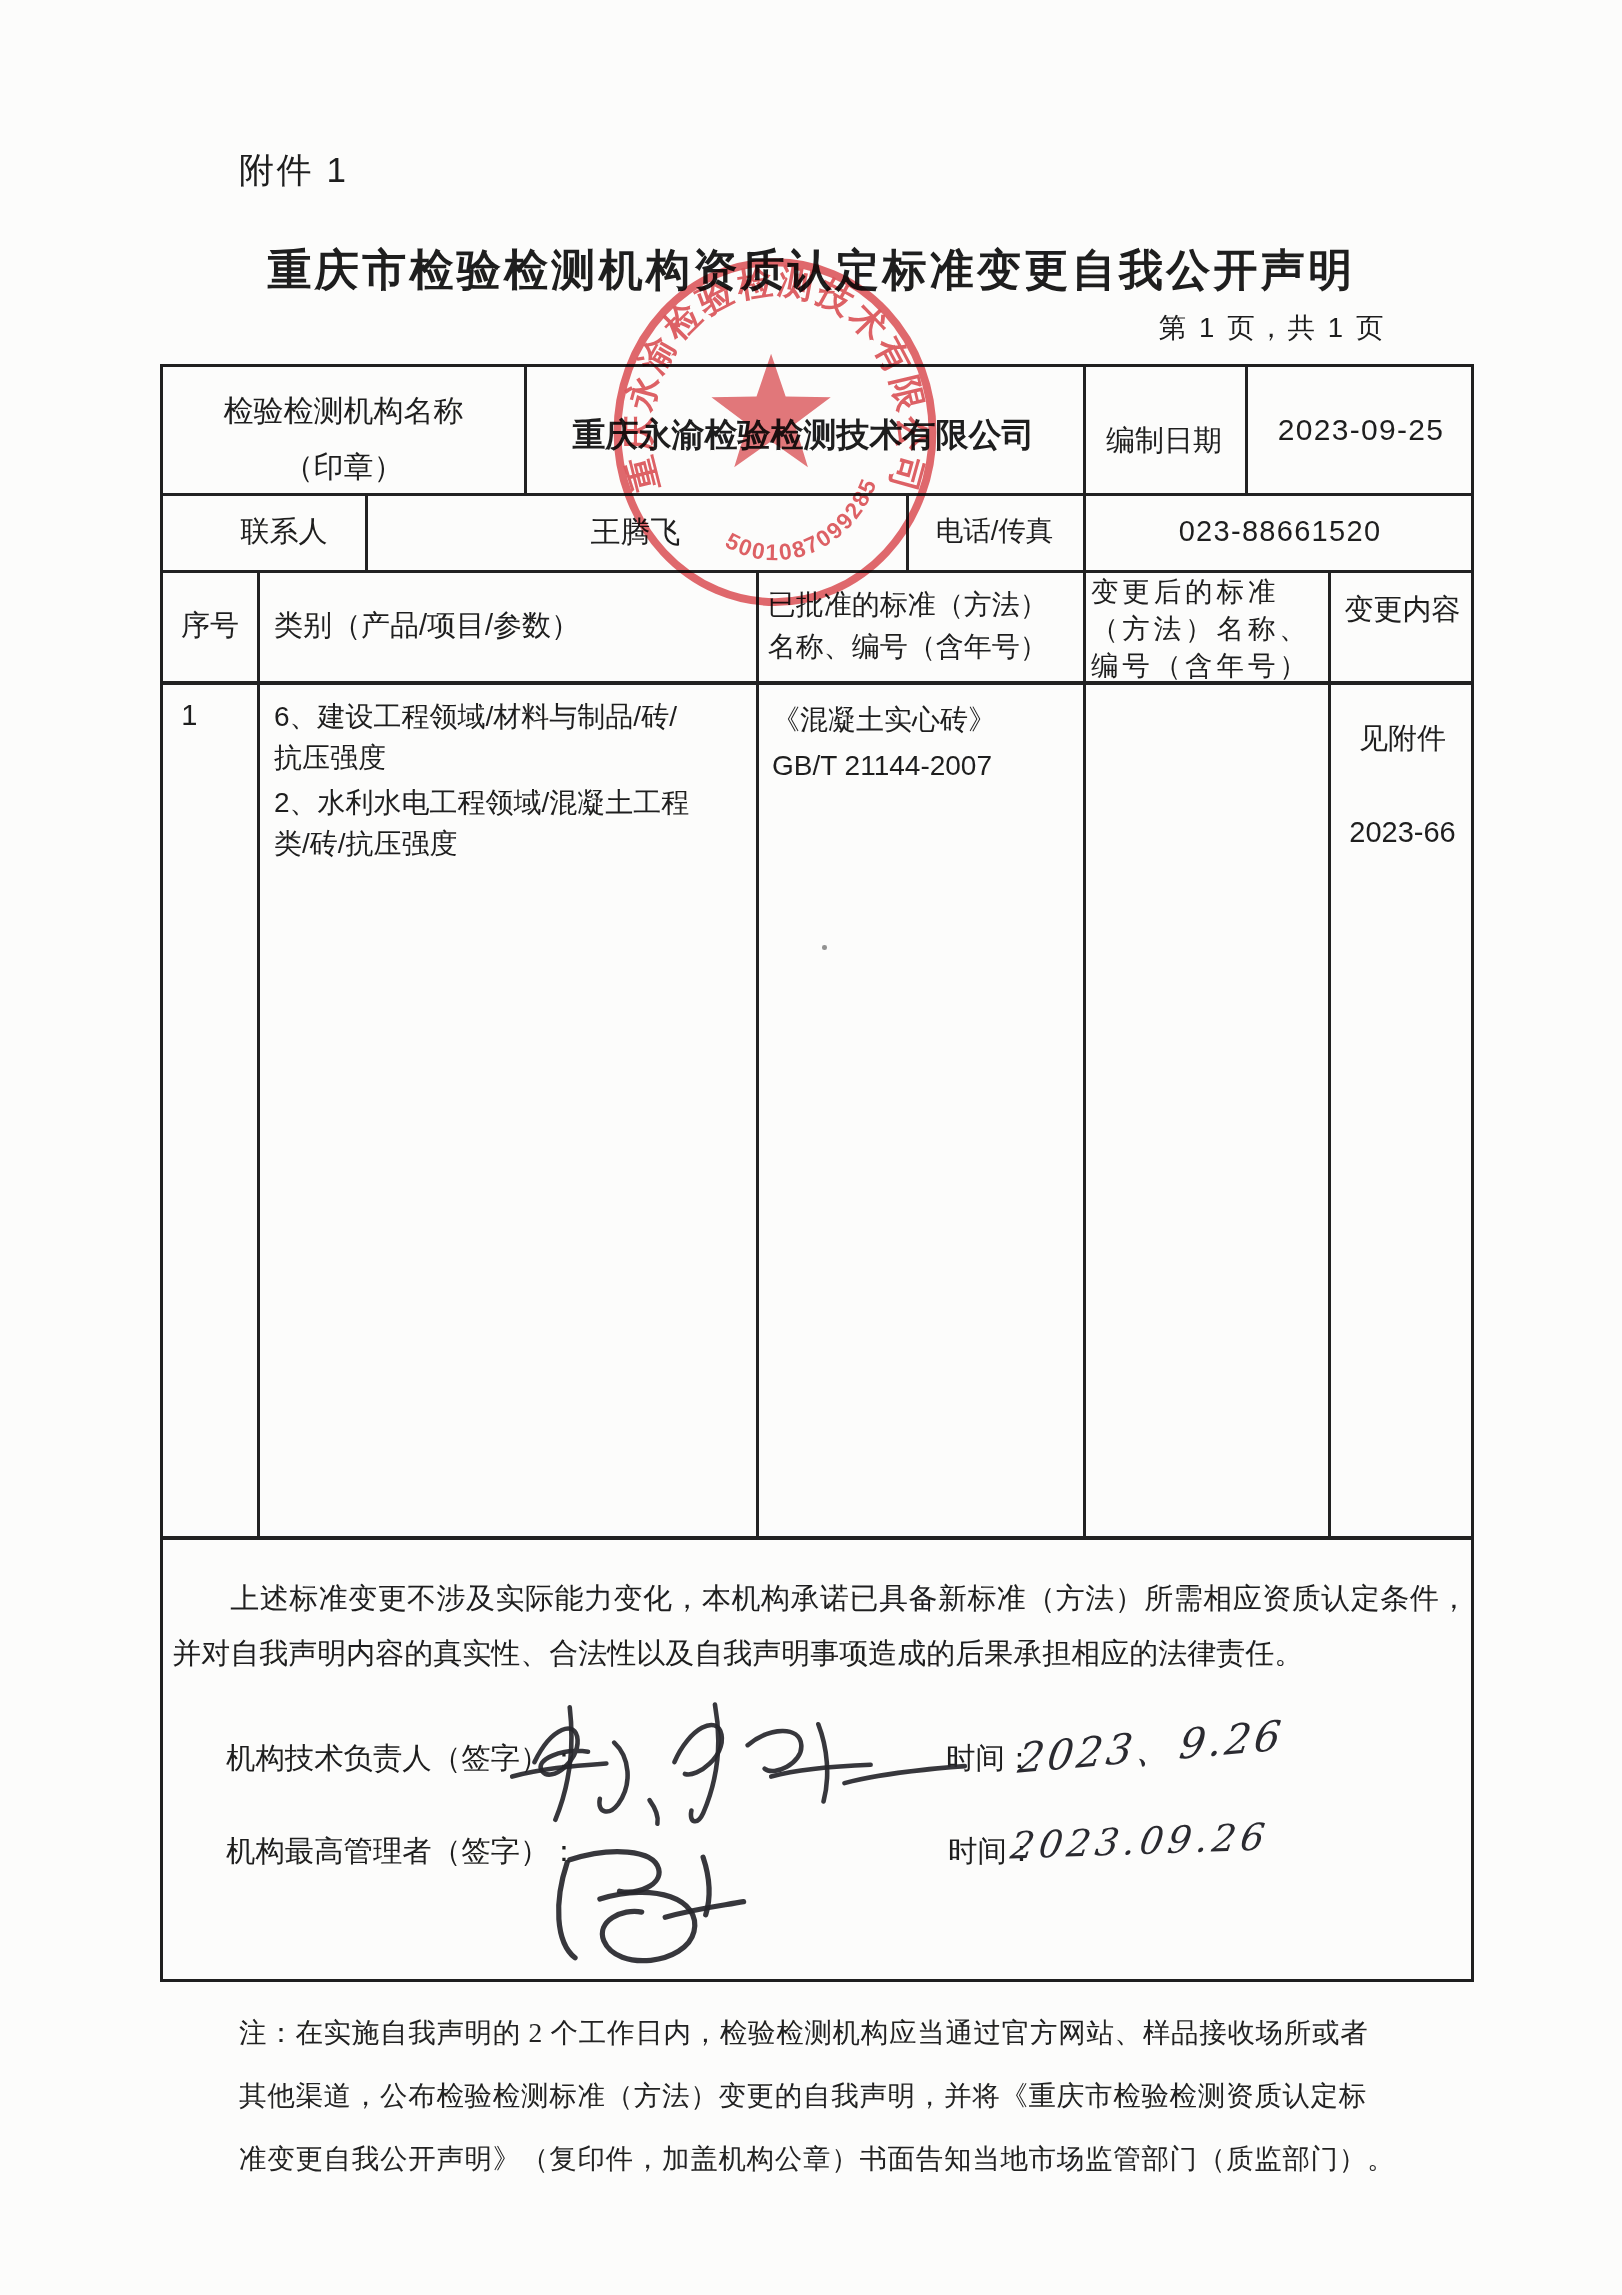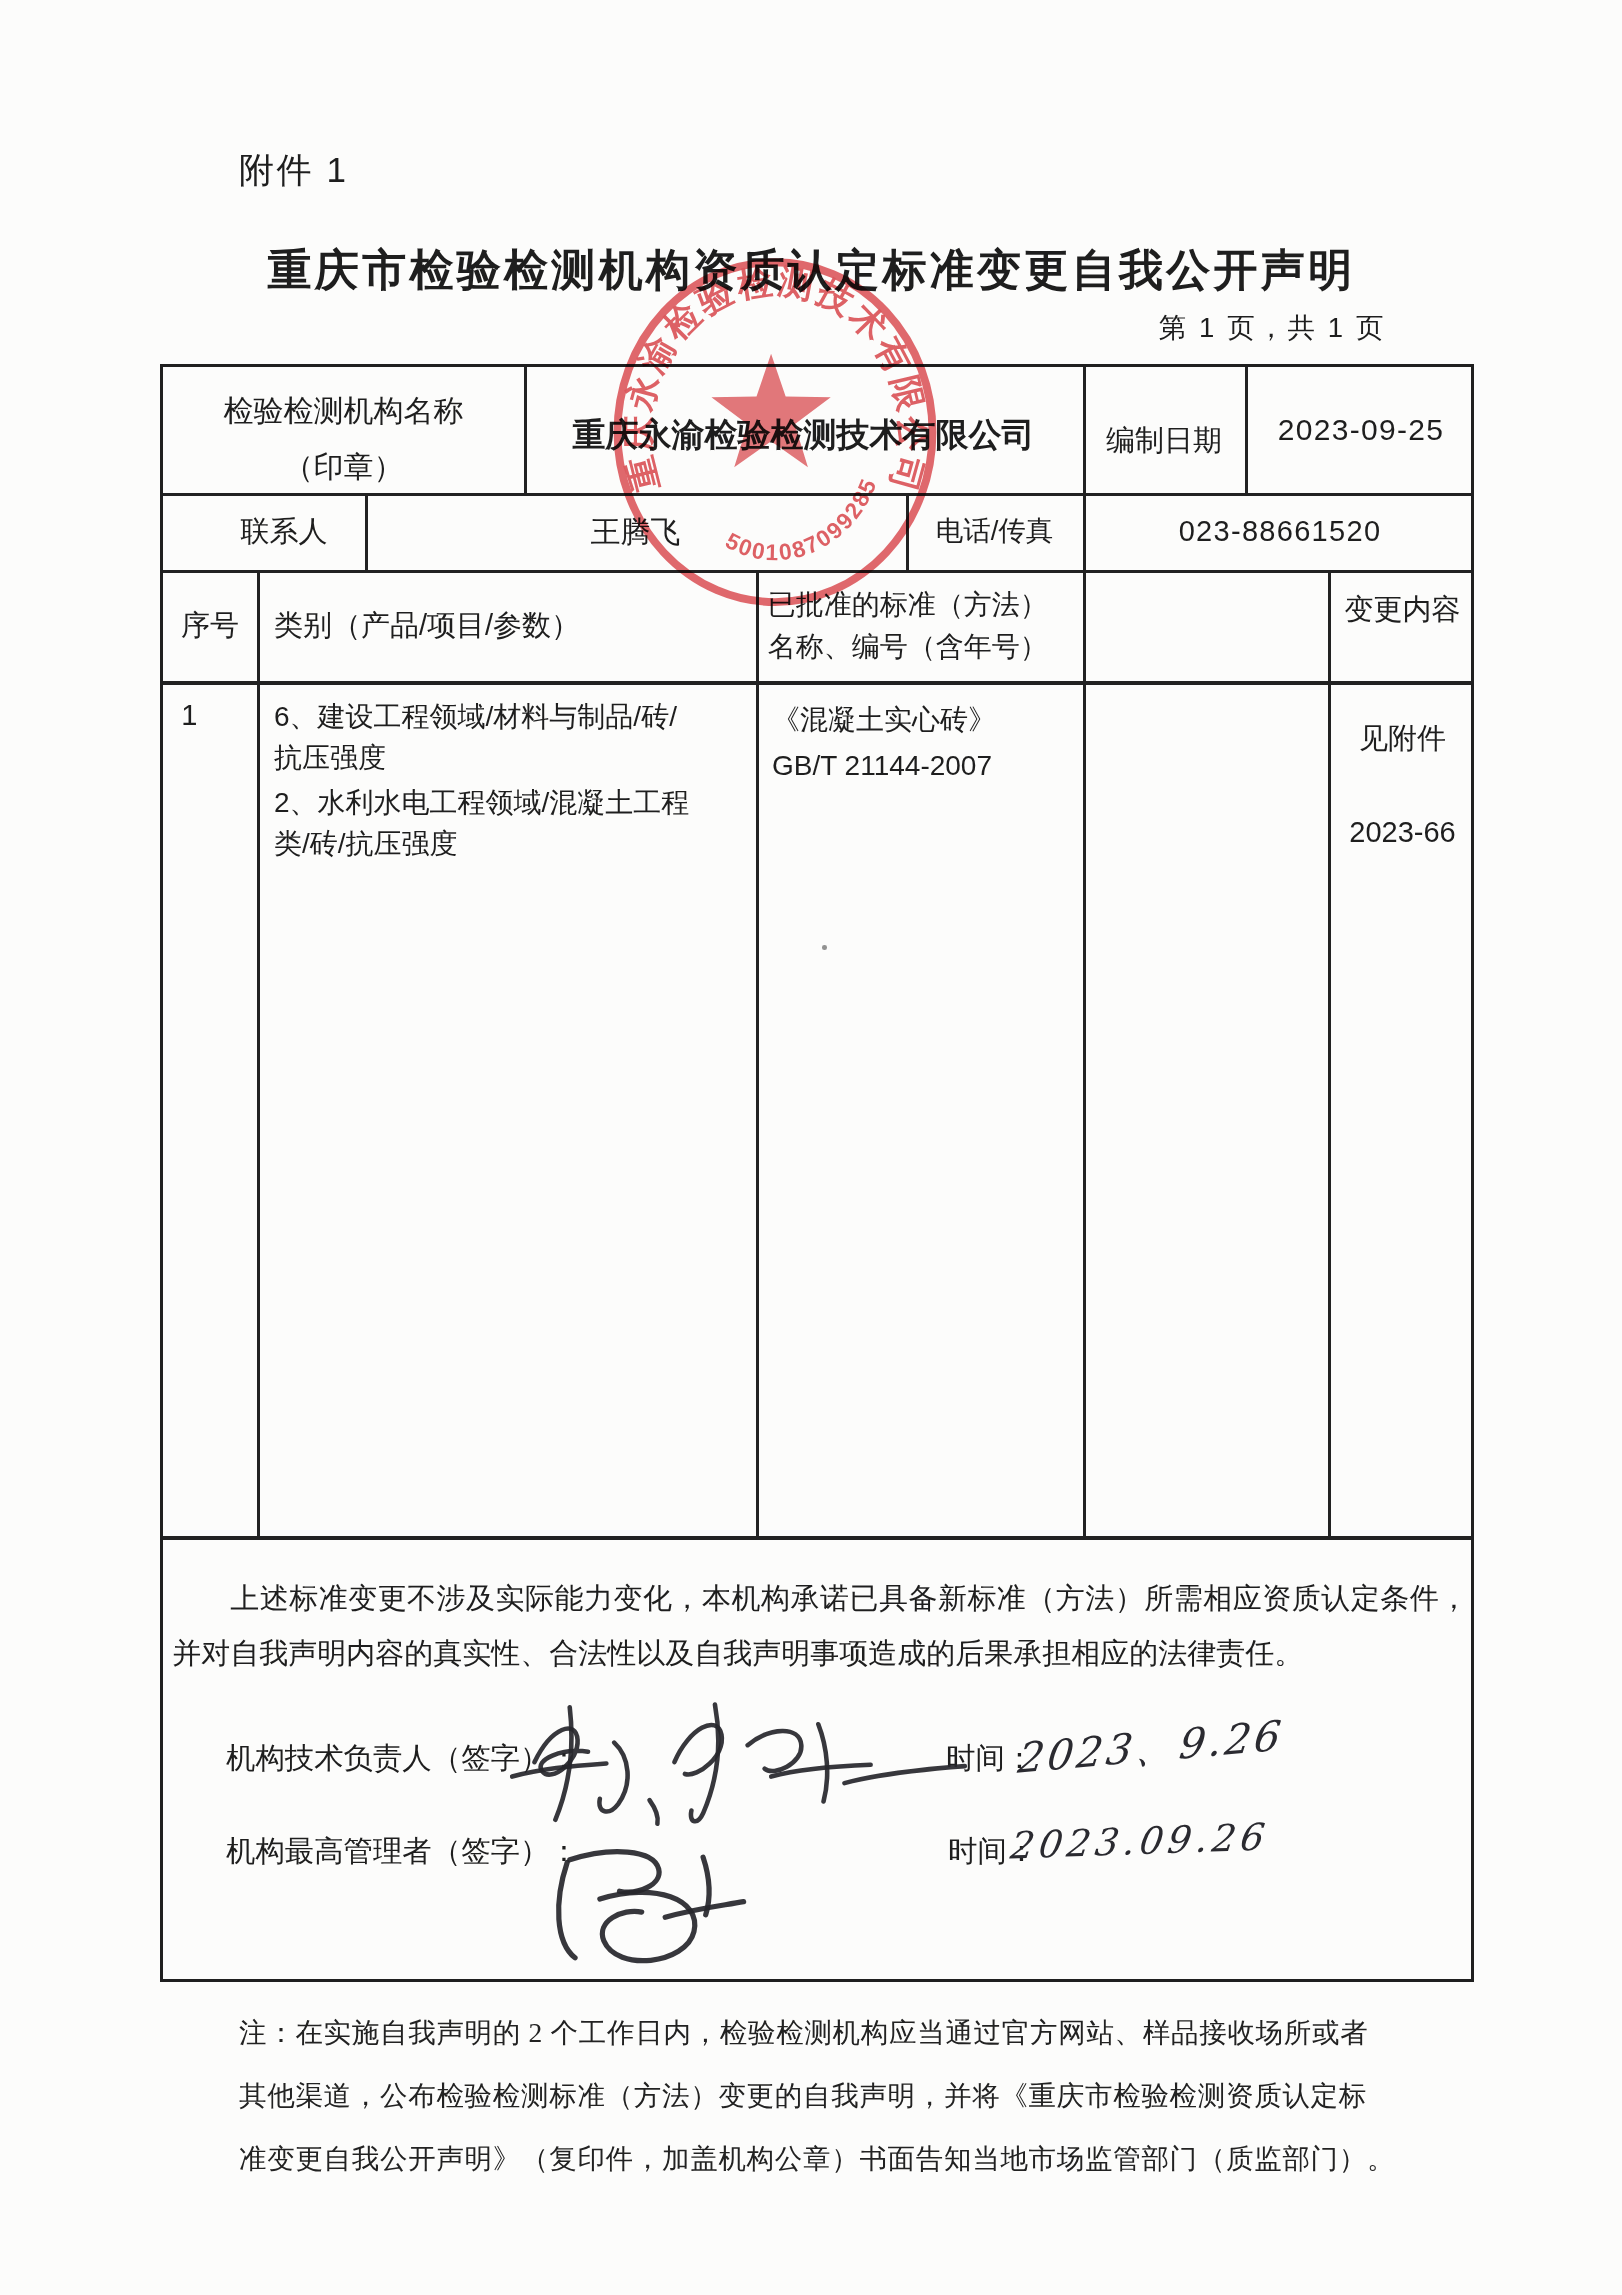--- a/index.html
+++ b/index.html
@@ -81,20 +81,27 @@
     <div class="cell vc" style="left:920px;top:126px;width:394px;height:77px;letter-spacing:1.3px;">023-88661520</div>
 
     <div class="cell vc" style="left:0;top:203px;width:94px;height:111px;">序号</div>
     <div class="cell vl nw" style="left:94px;top:203px;width:499px;height:111px;padding-left:17px;">类别（产品/项目/参数）</div>
     <div class="cell vl" style="left:593px;top:203px;width:327px;height:111px;padding-left:11.8px;font-size:28px;">
       <div class="lines" style="line-height:42px;">
           <div>已批准的标准（方法）</div>
           <div>名称、编号（含年号）</div>
         </div>
     </div>
+    <div class="cell" style="left:920px;top:203px;width:245px;height:111px;padding-left:7.9px;padding-top:3.3px;font-size:27.5px;letter-spacing:3.9px;">
+      <div class="lines" style="line-height:37px;">
+          <div>变更后的标准</div>
+          <div>（方法）名称、</div>
+          <div>编号（含年号）</div>
+        </div>
+    </div>
     <div class="cell vc" style="left:1165px;top:203px;width:149px;height:79px;">变更内容</div>
 
     <div class="cell" style="left:18.3px;top:330px;font-size:29px;">1</div>
     <div class="cell" style="left:111px;top:329px;width:469px;font-size:28px;">
       <div class="catlines">
           <div>6、建设工程领域/材料与制品/砖/</div>
           <div>抗压强度</div>
         </div>
       <div class="catlines" style="margin-top:3.9px;">
           <div>2、水利水电工程领域/混凝土工程</div>

